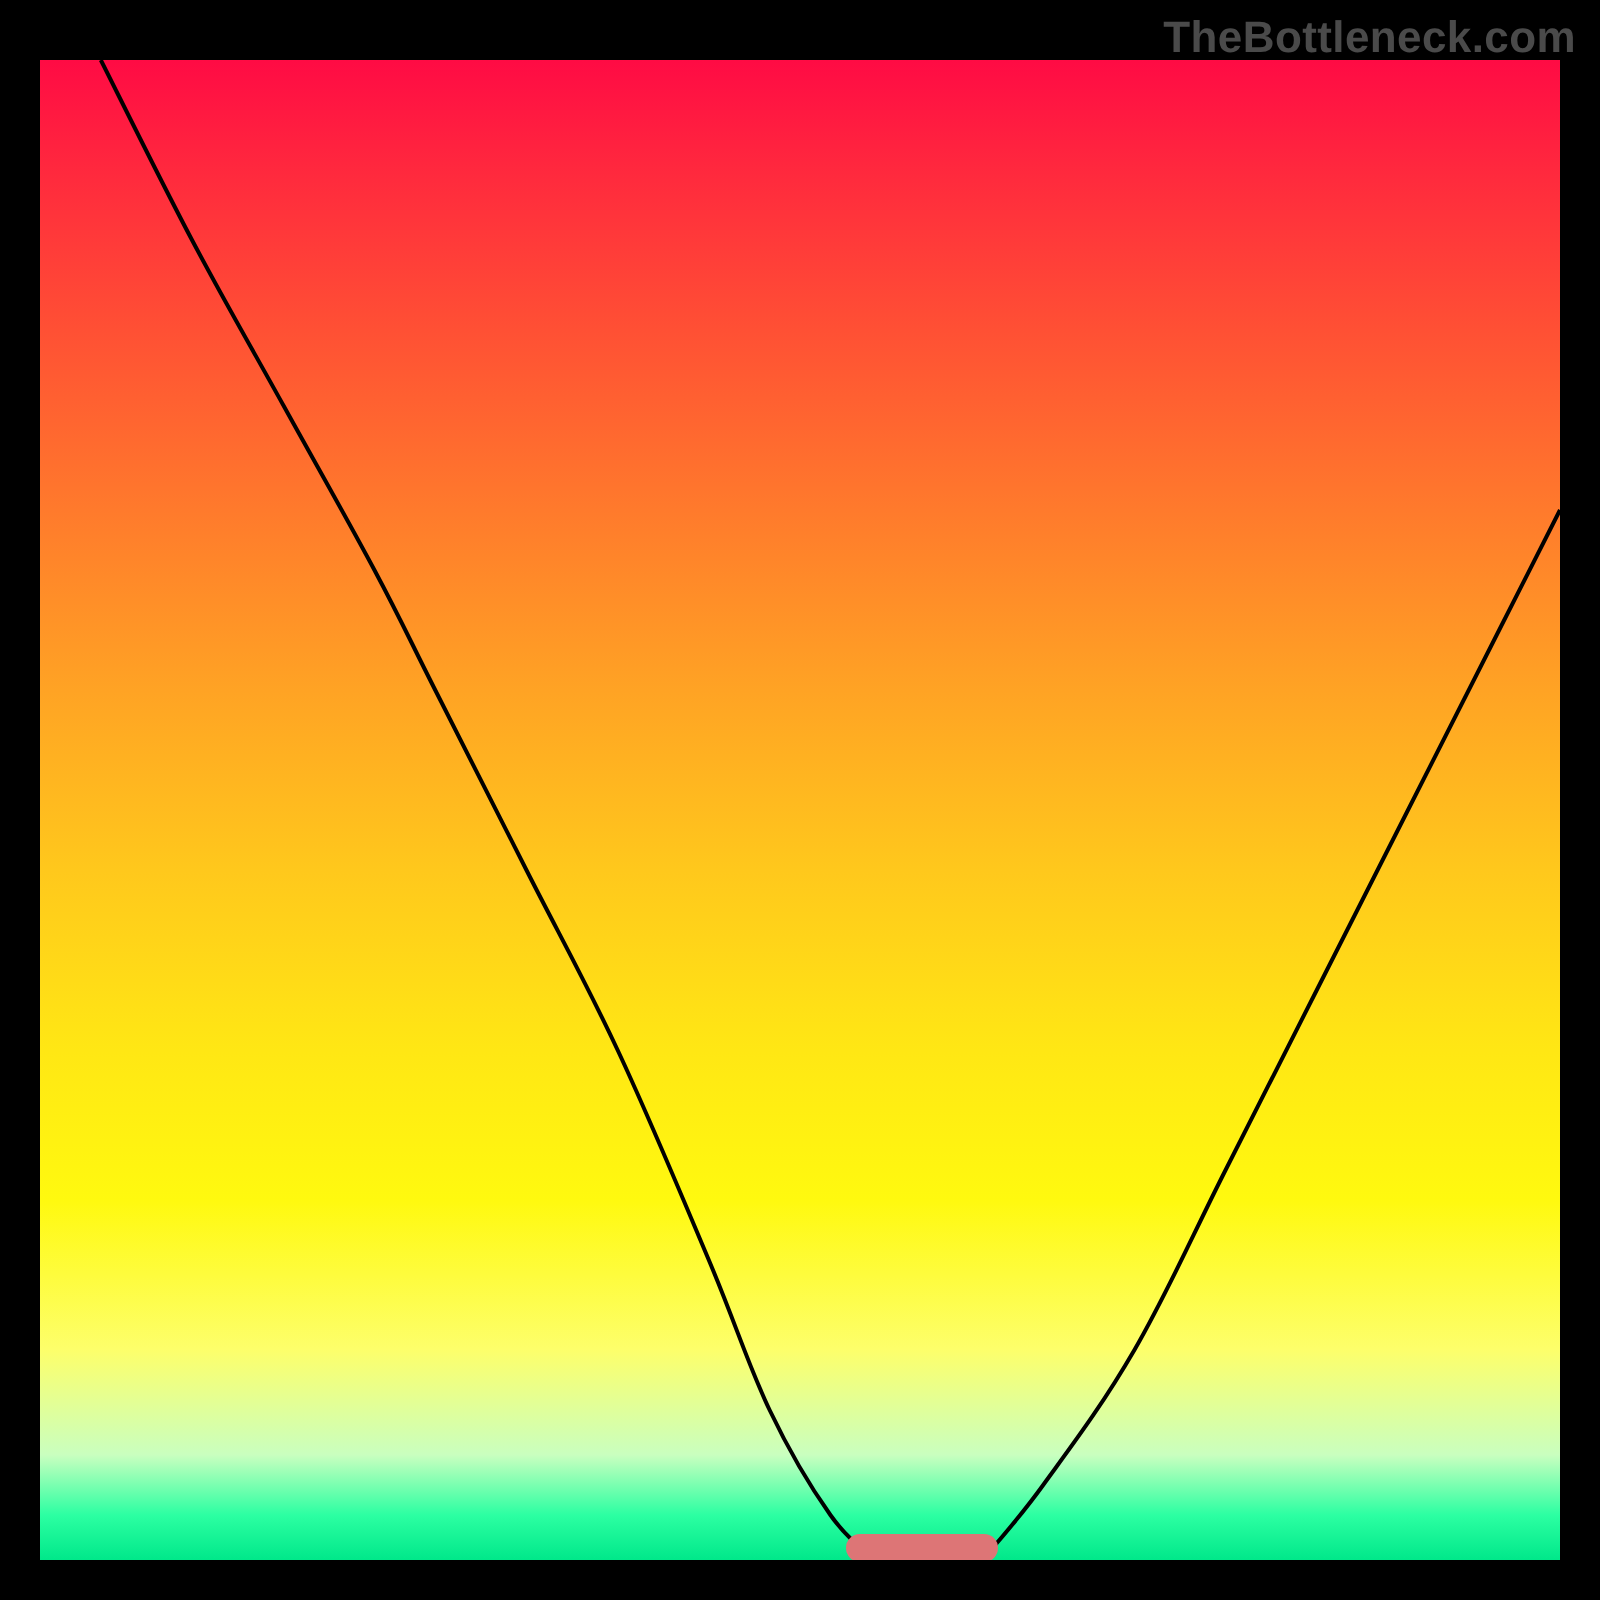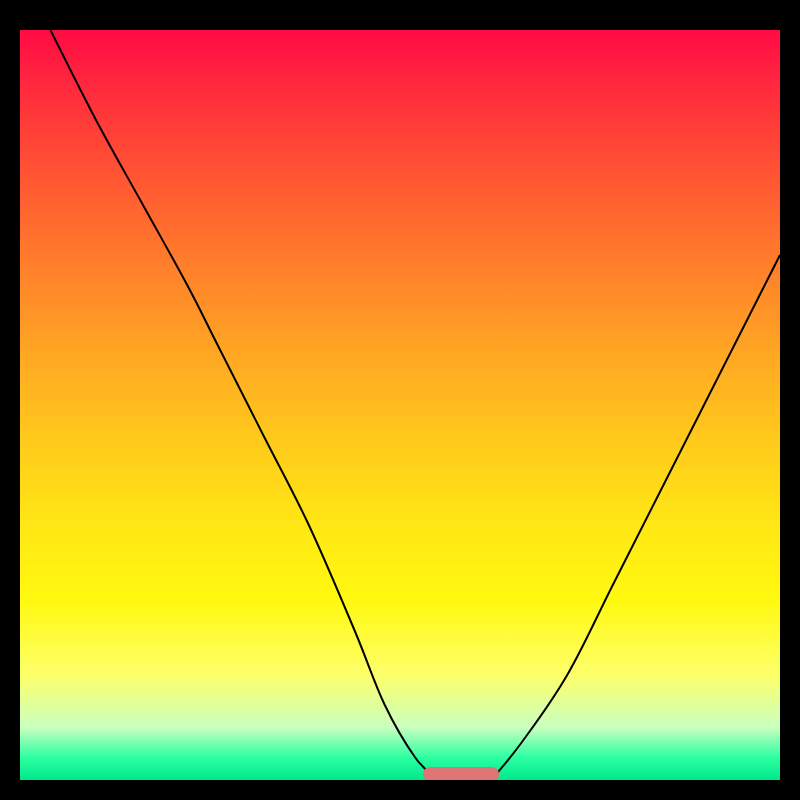--- a/index.html
+++ b/index.html
@@ -65,20 +65,21 @@
     height: 14px;
     border-radius: 7px;
     background: #dd7576;
   }
 </style>
 </head>
 <body>
 
 <div class="frame">
 
+  <div class="watermark">TheBottleneck.com</div>
 
   <div class="plot-area">
 
     <svg id="curve-svg" class="curve-svg" viewBox="0 0 760 750" preserveAspectRatio="none">
       <path id="curve-left" class="curve-path" d="M 30.400000000000002 0 C 38.608000000000004 16.2 59.584 58.95 76 90 C 92.416 121.05 105.18400000000001 142.8 121.60000000000001 172.5 C 138.01600000000002 202.2 153.51999999999998 229.35 167.2 255 C 180.88 280.65000000000003 183.92 288.00000000000006 197.6 315.00000000000006 C 211.28 342.00000000000006 226.78400000000002 372.6 243.20000000000002 405 C 259.61600000000004 437.4 272.384 459.9 288.8 495 C 305.216 530.1 320.71999999999997 567.6 334.4 600 C 348.08 632.4 353.856 652.05 364.8 675 C 375.744 697.95 385.62399999999997 714 395.2 727.5 C 404.776 741 413.8960000000001 745.95 418.00000000000006 750"></path>
       <path id="curve-right" class="curve-path" d="M 471.2 750 C 476.67199999999997 743.25 487.92 731.4 501.6 712.5 C 515.28 693.6 530.7839999999999 673.35 547.1999999999999 645 C 563.616 616.65 576.384 587.4 592.8000000000001 555 C 609.2160000000001 522.6 621.984 497.4 638.4 465 C 654.8159999999999 432.6 667.584 407.4 684 375 C 700.416 342.6 715.9200000000001 312 729.6 285 C 743.28 258 754.528 235.8 760 225"></path>
     </svg>
 
     <div id="marker" class="marker" style="left: 402.8px; width: 76px; top: 737px; background: rgb(221, 117, 118);"></div>
 

